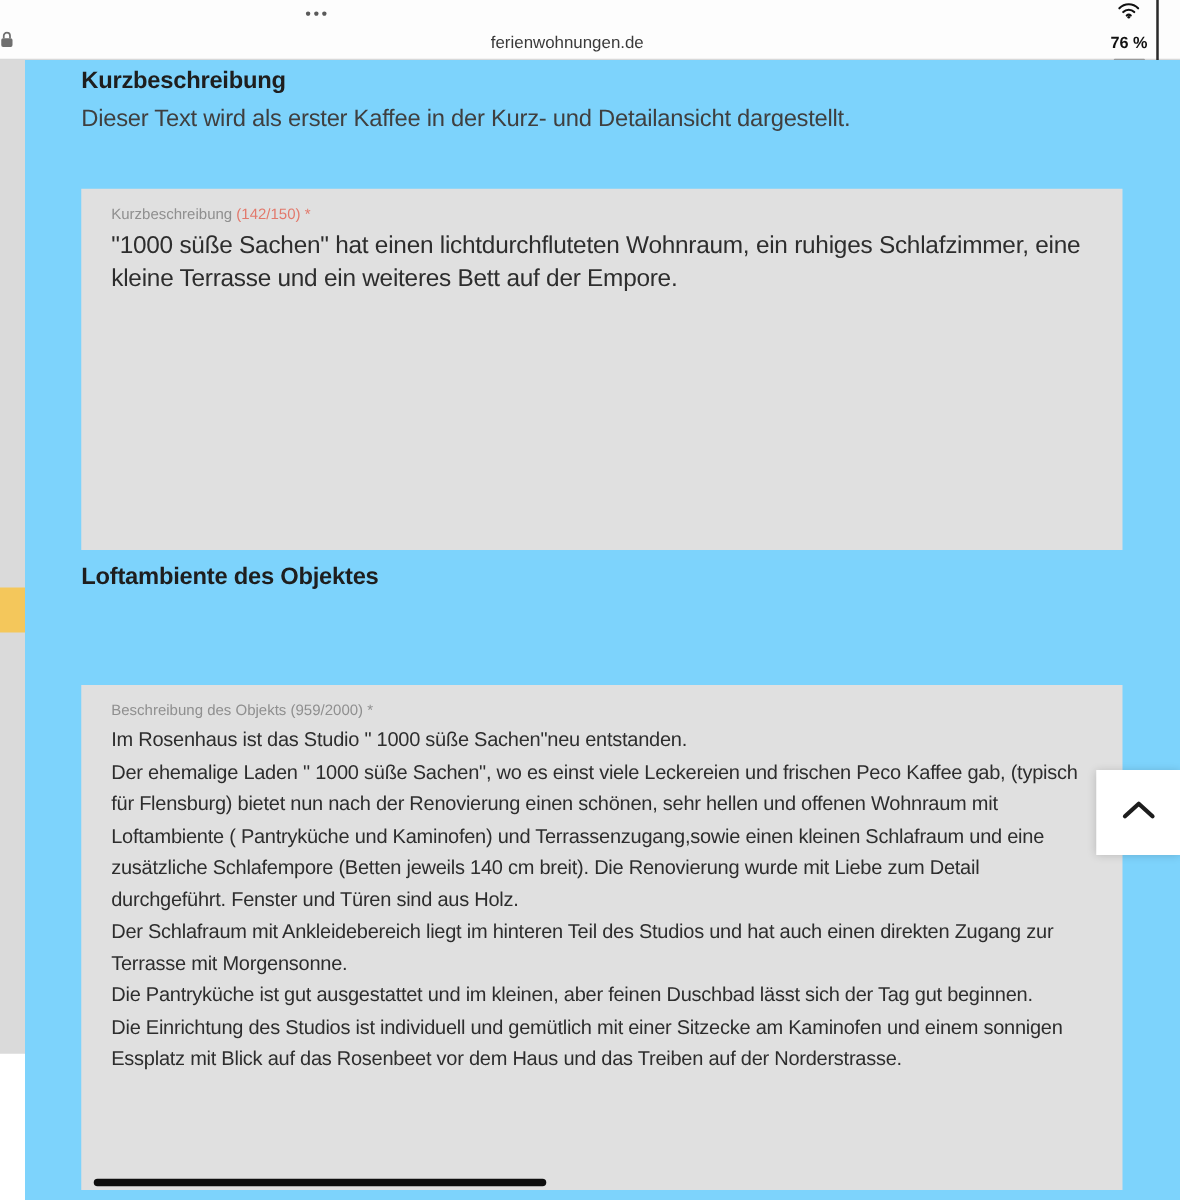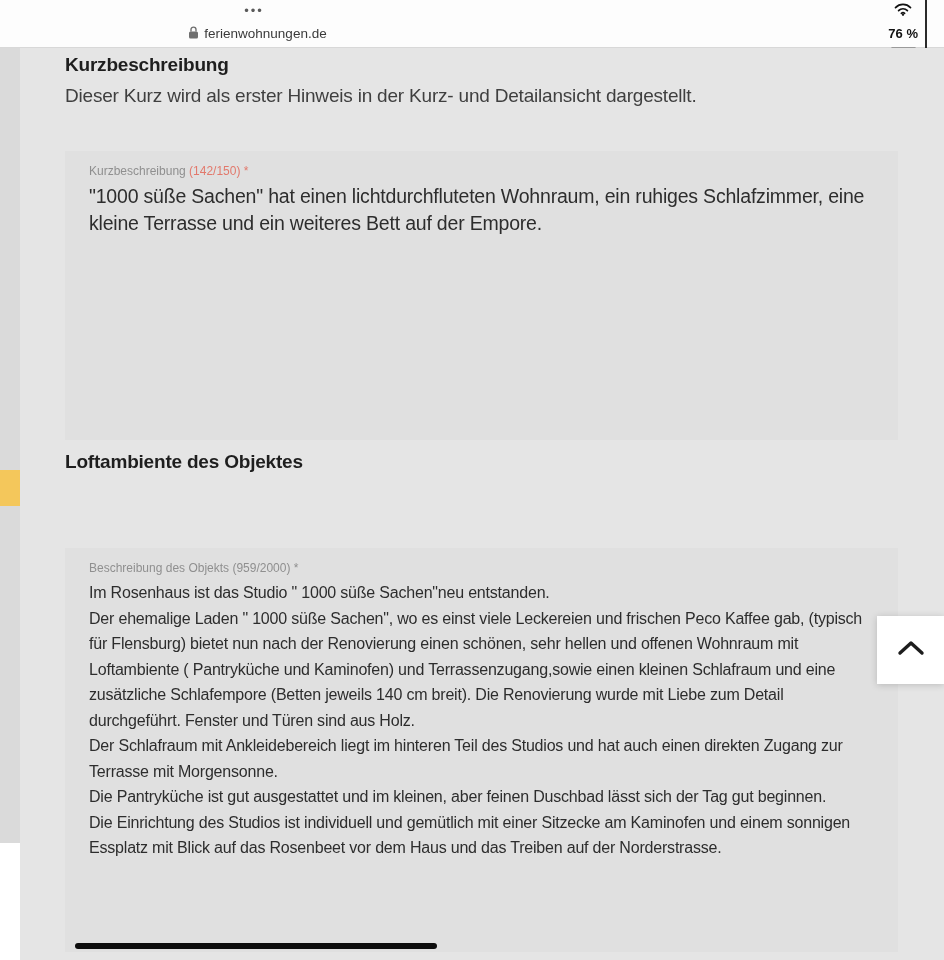--- a/index.html
+++ b/index.html
@@ -33,39 +33,39 @@
   .battery .fill {
     position:absolute; left:1px; top:1px; bottom:1px; width:76%;
     background:#111; border-radius:1.5px;
   }
   .battery .nub {
     position:absolute; right:-4px; top:3px; width:2.5px; height:5px;
     background:#9a9a9a; border-radius:0 2px 2px 0;
   }
   .urlrow {
     position:absolute; left:0; top:20px; width:515px; height:27px;
-    display:flex; align-items:center; justify-content:center; gap:5px;
+    display:flex; align-items:center; justify-content:space-between; gap:5px;
     cursor:pointer;
   }
   .url-text { font-size:13.5px; color:#3a3a3a; }
   .divider-right {
     position:absolute; left:925px; top:0; width:2px; height:48px; background:#2a2a2a;
   }
 
   
   .left-strip {
     position:absolute; left:0; top:48px; width:20px; height:795px; background:#dadada;
   }
   .left-strip .marker {
     position:absolute; left:0; top:422px; width:20px; height:36px;
     background:var(--marker,#f4c75b);
   }
 
   
-  .content { position:absolute; left:20px; top:48px; width:924px; height:912px; background:#e5e5e5;padding-left:28px; }
+  .content { position:absolute; left:20px; top:48px; width:924px; height:912px; background:#7dd3fc;padding-left:28px; }
 
   .section-heading {
     position:absolute; left:45px;
     font-size:19px; font-weight:700; color:#1e1e1e; letter-spacing:-0.2px;
   }
   .section-hint {
     position:absolute; left:45px;
     font-size:19px; color:#3f3f3f; letter-spacing:-0.2px;
   }
   #h1 { top:6px; }  #hint1 { top:37px; }
@@ -142,21 +142,21 @@
     <div class="divider-right"></div>
   </div>
 
   <div class="left-strip">
     <div class="marker"></div>
   </div>
 
   <div class="content">
 
     <div class="section-heading" id="h1">Kurzbeschreibung</div>
-    <div class="section-hint" id="hint1">Dieser Kurz wird als erster Hinweis in der Kurz- und Detailansicht dargestellt.</div>
+    <div class="section-hint" id="hint1">Dieser Text wird als erster Kaffee in der Kurz- und Detailansicht dargestellt.</div>
 
     <div class="field" id="field1">
       <div class="field-label">
         <span>Kurzbeschreibung </span><span class="counter-alert">(142/150)</span><span class="req-alert"> *</span>
       </div>
       <div class="field-value">"1000 süße Sachen" hat einen lichtdurchfluteten Wohnraum, ein ruhiges Schlafzimmer, eine kleine Terrasse und ein weiteres Bett auf der Empore.</div>
     </div>
 
     <div class="section-heading" id="h2">Loftambiente des Objektes</div>
 

